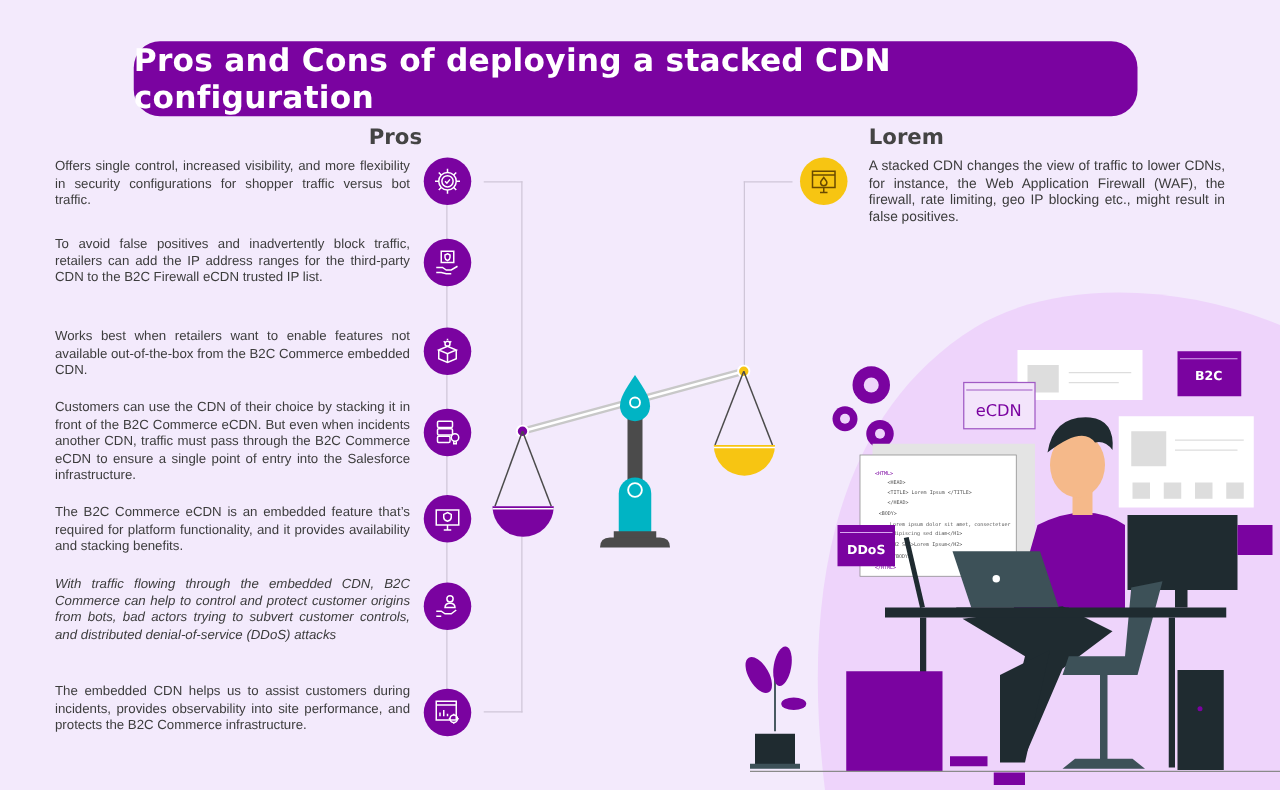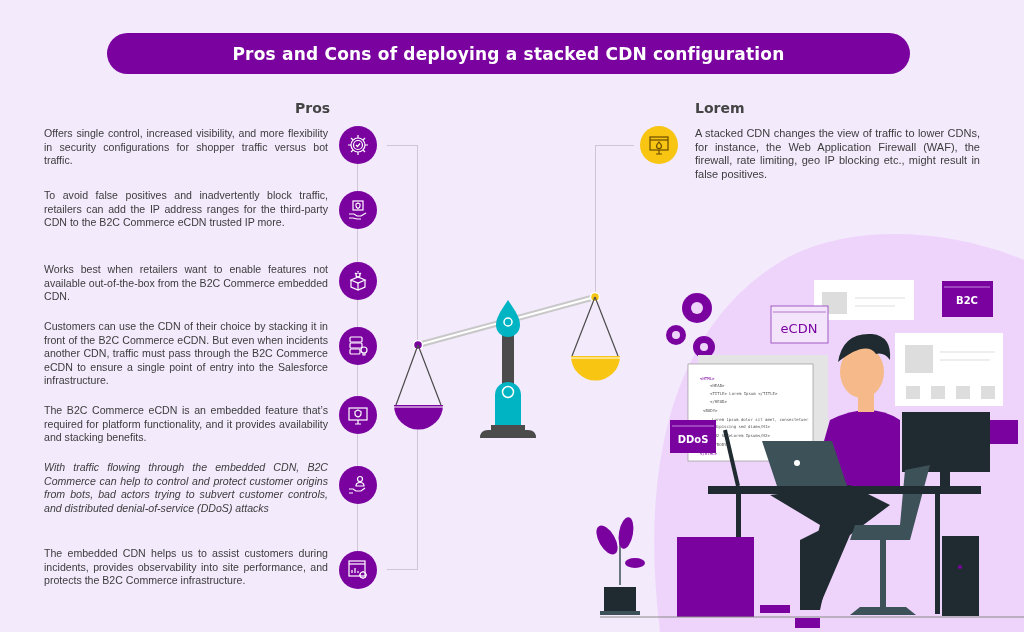--- a/index.html
+++ b/index.html
@@ -1,18 +1,18 @@
 <!DOCTYPE html>
 <html><head>
 <meta charset="utf-8">
 <style>
   html, body { margin:0; padding:0; }
   body { width:1024px; height:632px; overflow:hidden; background:#f3eafc; font-family:"Liberation Sans", sans-serif; position:relative; }
-  .title-pill { position:absolute; left:107px; top:33px; width:803px; height:41px; background:#7a03a0; border-radius:21px; display:flex; align-items:center; justify-content:center; color:#fff; font-weight:bold; font-size:17px; font-family:"DejaVu Sans", sans-serif; letter-spacing:0.2px; }
-  .section-head { position:absolute; font-family:"DejaVu Sans", sans-serif; font-weight:bold; font-size:14px; color:#444;text-align:center; }
+  .title-pill { position:absolute; left:107px; top:33px; width:803px; height:60px; background:#7a03a0; border-radius:21px; display:flex; align-items:center; justify-content:center; color:#fff; font-weight:bold; font-size:25px; font-family:"DejaVu Sans", sans-serif; letter-spacing:0.2px; }
+  .section-head { position:absolute; font-family:"DejaVu Sans", sans-serif; font-weight:bold; font-size:17px; color:#444;text-align:center; }
   .pro-text { position:absolute; left:44px; width:284px; font-size:10.6px; line-height:13.6px; color:#3c3c3c; text-align:justify; text-align-last:left; }
   .pro-icon { position:absolute; left:339px; width:38px; height:38px; border-radius:50%; background:#7a03a0; display:flex; align-items:center; justify-content:center; }
   .pro-icon svg { width:24px; height:24px; }
   .timeline { position:absolute; left:357px; top:145px; width:1px; height:425px; background:#cfc6d8; }
   .bracket { position:absolute; border:1px solid #cfc6d8; }
   .con-text { position:absolute; left:695px; top:127px; width:285px; font-size:11px; line-height:13.6px; color:#3c3c3c; text-align:justify; text-align-last:left; }
   .con-icon { position:absolute; left:640px; top:126px; width:38px; height:38px; border-radius:50%; background:#f7c512; display:flex; align-items:center; justify-content:center; }
   .con-icon svg { width:24px; height:24px; }
   .illus { position:absolute; left:0; top:0; width:1024px; height:632px; pointer-events:none; }
   .tag-label { font-family:"DejaVu Sans", sans-serif; }
@@ -36,21 +36,21 @@
     <div class="pro-icon" style="top:126px;">
       <svg viewBox="0 0 24 24" fill="none" stroke="#fff" stroke-width="1.2">
           <circle cx="12" cy="12" r="7"></circle>
           <circle cx="12" cy="12" r="4.5"></circle>
           <path d="M10 12l1.5 1.5L14 10.5"></path>
           <path d="M12 2v3M12 19v3M2 12h3M19 12h3M5 5l2 2M17 17l2 2M5 19l2-2M17 7l2-2"></path>
         </svg>
     </div>
   </div>
   <div>
-    <div class="pro-text" style="top:189px;">To avoid false positives and inadvertently block traffic, retailers can add the IP address ranges for the third-party CDN to the B2C Commerce eCDN trusted IP more.</div>
+    <div class="pro-text" style="top:189px;">To avoid false positives and inadvertently block traffic, retailers can add the IP address ranges for the third-party CDN to the B2C Firewall eCDN trusted IP list.</div>
     <div class="pro-icon" style="top:191px;">
       <svg viewBox="0 0 24 24" fill="none" stroke="#fff" stroke-width="1.2">
           <rect x="7" y="3" width="10" height="9"></rect>
           <path d="M12 5l2 1v2c0 1.5-2 2.5-2 2.5S10 9.5 10 8V6z"></path>
           <path d="M3 16h5l3 2h4l5-3M3 20h4l4 1h4"></path>
         </svg>
     </div>
   </div>
   <div>
     <div class="pro-text" style="top:263px;">Works best when retailers want to enable features not available out-of-the-box from the B2C Commerce embedded CDN.</div>

